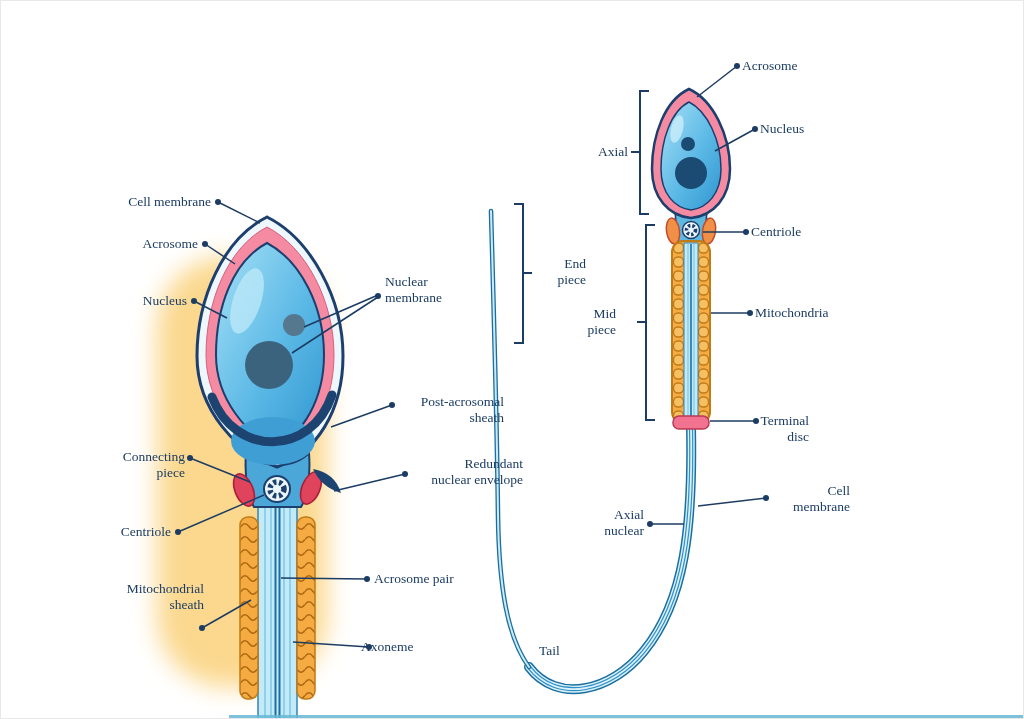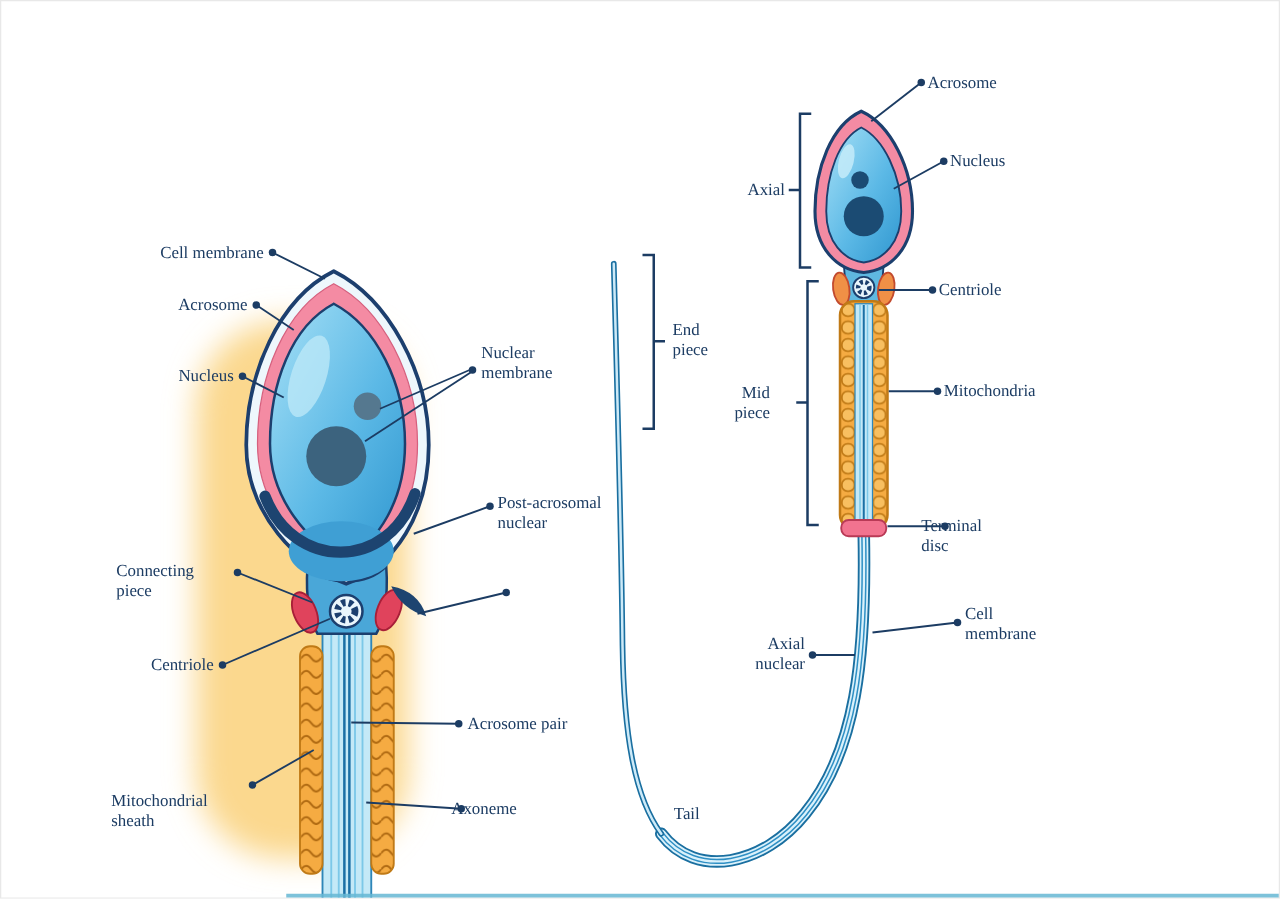--- a/index.html
+++ b/index.html
@@ -11,21 +11,21 @@
   #diagram-svg{position:absolute;left:0;top:0;}
   .title{
     position:absolute;left:75px;top:48px;
     font-size:24px;font-weight:bold;color:#1b4ecf;letter-spacing:.2px;
   }
   .lbl{
     position:absolute;font-weight:normal;font-size:13.5px;line-height:16px;
     color:#1c3c63;white-space:pre-line;
   }
   .ra{text-align:right;}
-  .ca{text-align:left;}
+  .ca{text-align:right;}
 </style>
 </head>
 <body>
 
 <div id="slide">
 
   <svg id="diagram-svg" width="1024" height="719" viewBox="0 0 1024 719">
     <defs>
       <linearGradient id="headBlue" x1="0" y1="0" x2="1" y2="1">
         <stop offset="0" stop-color="#a6e0f6"></stop>
@@ -174,26 +174,28 @@
     <rect x="228" y="714" width="796" height="4" fill="#66b7d4" opacity="0.85"></rect>
   </svg>
 
 
   <div class="lbl ra" style="left:90px;top:193px;width:120px">Cell membrane</div>
   <div class="lbl ra" style="left:77px;top:235px;width:120px">Acrosome</div>
   <div class="lbl ra" style="left:66px;top:292px;width:120px">Nucleus</div>
   <div class="lbl" style="left:384px;top:273px">Nuclear
 membrane</div>
   <div class="lbl ca" style="left:397px;top:393px;width:106px">Post-acrosomal
-nuclear</div>
+sheath</div>
   <div class="lbl ca" style="left:92px;top:448px;width:92px">Connecting
 piece</div>
+  <div class="lbl ca" style="left:410px;top:455px;width:112px">Redundant
+nuclear envelope</div>
   <div class="lbl ra" style="left:50px;top:523px;width:120px">Centriole</div>
   <div class="lbl" style="left:373px;top:570px">Acrosome pair</div>
-  <div class="lbl ca" style="left:88px;top:632px;width:115px">Mitochondrial
+  <div class="lbl ca" style="left:88px;top:580px;width:115px">Mitochondrial
 sheath</div>
   <div class="lbl" style="left:360px;top:638px">Axoneme</div>
 
   <div class="lbl" style="left:741px;top:57px">Acrosome</div>
   <div class="lbl" style="left:759px;top:120px">Nucleus</div>
   <div class="lbl ra" style="left:547px;top:143px;width:80px">Axial</div>
   <div class="lbl" style="left:750px;top:223px">Centriole</div>
   <div class="lbl" style="left:754px;top:304px">Mitochondria</div>
   <div class="lbl ca" style="left:537px;top:255px;width:48px">End
 piece</div>

